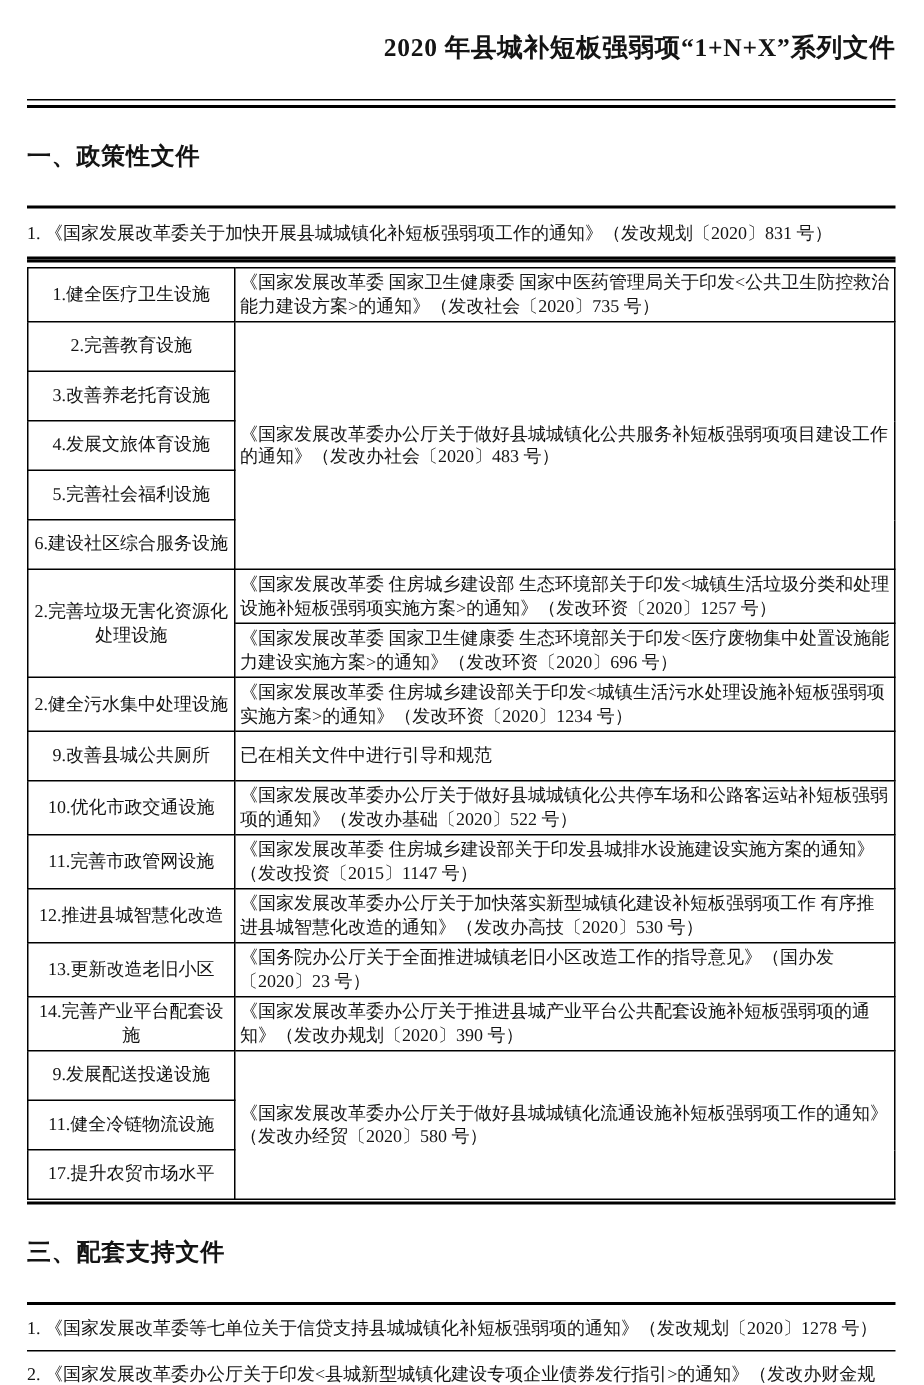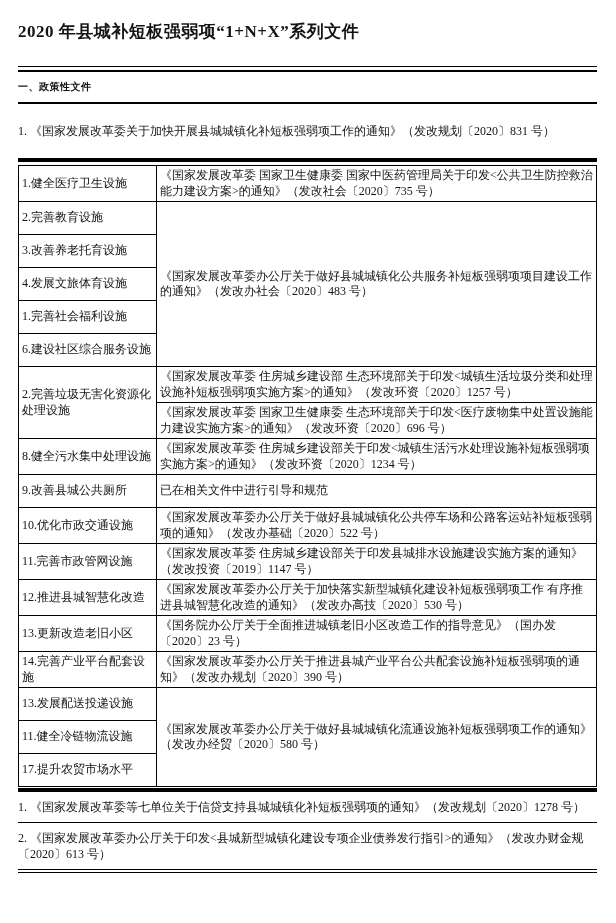--- a/index.html
+++ b/index.html
@@ -6,58 +6,58 @@
   body{
     width:616px;height:923px;
     font-family:"Liberation Serif","DejaVu Serif",serif;
     color:#141414;
     -webkit-font-smoothing:antialiased;
     overflow:hidden;
   }
   .page{padding:0 19px 0 18px;}
   .doc-title{
     margin:20px 0 0 0;
-    text-align:left;
+    text-align:right;
     font-weight:bold;
     font-size:17px;
     letter-spacing:0.5px;
     font-family:"Liberation Serif","DejaVu Serif",serif;
   }
   .rule{border-top:2px solid #000;height:0;}
   .rule-thin{border-top:1px solid #000;height:0;}
   .rule-double-top{border-top:1px solid #000;border-bottom:2px solid #000;height:3px;}
   .rule-double-bottom{border-top:1.5px solid #000;border-bottom:1.5px solid #000;height:2px;}
   .mt-top{margin-top:23px;}
   .section-heading{
-    margin:8px 0;
+    margin:22px 0;
     font-family:"Liberation Sans","DejaVu Sans",sans-serif;
     font-weight:bold;
-    font-size:10px;
+    font-size:16px;
     letter-spacing:0.5px;
   }
   .section-item{
-    padding:19px 0;
+    padding:8px 0;
     font-size:12px;
     line-height:16px;
   }
   table.tasks{
     width:100%;
     border-collapse:collapse;
     margin-top:3px;
     border-bottom:1.5px solid #000;
   }
   table.tasks tr{height:33px;}
   table.tasks td{
     font-size:12px;
     line-height:15.5px;
     vertical-align:middle;
     border:1px solid #000;
     padding:2px 3px;
   }
-  td.task{width:131px;border-left:none;padding-left:2px;}
+  td.task{width:131px;border-left:none;padding-left:2px;text-align:center;}
   td.doc{border-right:none;padding-left:6px;font-family:Liberation Serif, serif;}
   .support-block .section-item{padding:7px 0;}
 </style>
 </head>
 <body>
 
 <div class="page">
 
   <h1 class="doc-title">2020 年县城补短板强弱项“1+N+X”系列文件</h1>
 
@@ -81,75 +81,76 @@
           <td class="task">2.完善教育设施</td>
           <td class="doc" rowspan="5">《国家发展改革委办公厅关于做好县城城镇化公共服务补短板强弱项项目建设工作的通知》（发改办社会〔2020〕483 号）</td>
         </tr>
         <tr>
           <td class="task">3.改善养老托育设施</td>
         </tr>
         <tr>
           <td class="task">4.发展文旅体育设施</td>
         </tr>
         <tr>
-          <td class="task">1.完善社会福利设施</td>
+          <td class="task">5.完善社会福利设施</td>
         </tr>
         <tr>
           <td class="task">6.建设社区综合服务设施</td>
         </tr>
         <tr>
           <td class="task" rowspan="2">2.完善垃圾无害化资源化处理设施</td>
           <td class="doc">《国家发展改革委 住房城乡建设部 生态环境部关于印发&lt;城镇生活垃圾分类和处理设施补短板强弱项实施方案&gt;的通知》（发改环资〔2020〕1257 号）</td>
         </tr>
         <tr>
           <td class="doc">《国家发展改革委 国家卫生健康委 生态环境部关于印发&lt;医疗废物集中处置设施能力建设实施方案&gt;的通知》（发改环资〔2020〕696 号）</td>
         </tr>
         <tr>
-          <td class="task">8.健全污水集中处理设施</td>
+          <td class="task">2.健全污水集中处理设施</td>
           <td class="doc">《国家发展改革委 住房城乡建设部关于印发&lt;城镇生活污水处理设施补短板强弱项实施方案&gt;的通知》（发改环资〔2020〕1234 号）</td>
         </tr>
         <tr>
           <td class="task">9.改善县城公共厕所</td>
           <td class="doc">已在相关文件中进行引导和规范</td>
         </tr>
         <tr>
           <td class="task">10.优化市政交通设施</td>
           <td class="doc">《国家发展改革委办公厅关于做好县城城镇化公共停车场和公路客运站补短板强弱项的通知》（发改办基础〔2020〕522 号）</td>
         </tr>
         <tr>
           <td class="task">11.完善市政管网设施</td>
-          <td class="doc">《国家发展改革委 住房城乡建设部关于印发县城排水设施建设实施方案的通知》（发改投资〔2019〕1147 号）</td>
+          <td class="doc">《国家发展改革委 住房城乡建设部关于印发县城排水设施建设实施方案的通知》（发改投资〔2015〕1147 号）</td>
         </tr>
         <tr>
           <td class="task">12.推进县城智慧化改造</td>
           <td class="doc">《国家发展改革委办公厅关于加快落实新型城镇化建设补短板强弱项工作 有序推进县城智慧化改造的通知》（发改办高技〔2020〕530 号）</td>
         </tr>
         <tr>
           <td class="task">13.更新改造老旧小区</td>
           <td class="doc">《国务院办公厅关于全面推进城镇老旧小区改造工作的指导意见》（国办发〔2020〕23 号）</td>
         </tr>
         <tr>
           <td class="task">14.完善产业平台配套设施</td>
           <td class="doc">《国家发展改革委办公厅关于推进县城产业平台公共配套设施补短板强弱项的通知》（发改办规划〔2020〕390 号）</td>
         </tr>
         <tr>
-          <td class="task">13.发展配送投递设施</td>
+          <td class="task">9.发展配送投递设施</td>
           <td class="doc" rowspan="3">《国家发展改革委办公厅关于做好县城城镇化流通设施补短板强弱项工作的通知》（发改办经贸〔2020〕580 号）</td>
         </tr>
         <tr>
           <td class="task">11.健全冷链物流设施</td>
         </tr>
         <tr>
           <td class="task">17.提升农贸市场水平</td>
         </tr>
       </tbody>
   </table>
 
   <div class="rule" style="margin-top:1px;"></div>
   <div class="support-block">
+    <h2 class="section-heading">三、配套支持文件</h2>
     <div class="rule"></div>
 
     <div class="section-item">1. 《国家发展改革委等七单位关于信贷支持县城城镇化补短板强弱项的通知》（发改规划〔2020〕1278 号）</div>
     <div class="rule-thin"></div>
     <div class="section-item">2. 《国家发展改革委办公厅关于印发&lt;县城新型城镇化建设专项企业债券发行指引&gt;的通知》（发改办财金规〔2020〕613 号）</div>
 
     <div class="rule-double-bottom"></div>
   </div>
 
 </div>

